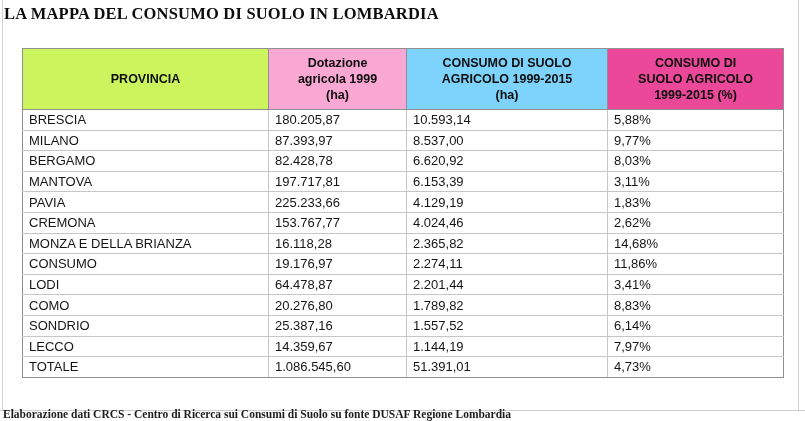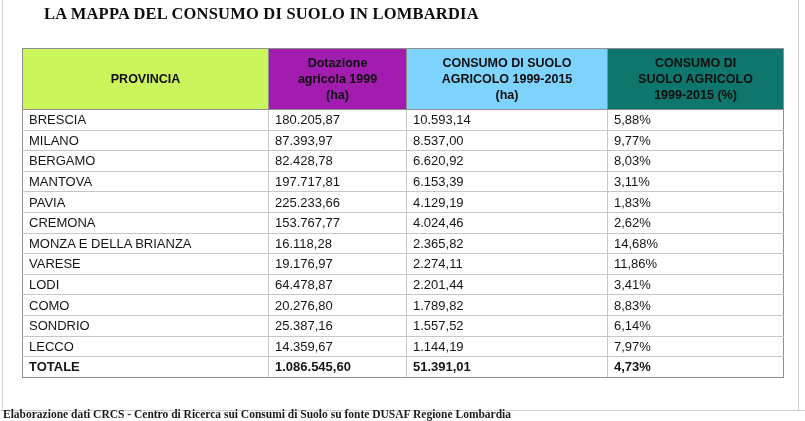--- a/index.html
+++ b/index.html
@@ -20,21 +20,20 @@
   .hline-bottom { position: absolute; left: 0; top: 410px; width: 805px; height: 1px; background: #cfcfcf; }
 
   .doc-title {
     position: absolute; left: 4px; top: 4px;
     font-family: "Liberation Serif", serif;
     font-weight: bold;
     font-size: 16.5px;
     letter-spacing: 0.2px;
     color: #0d0d0d;
     white-space: nowrap;
-    margin-left: 40px;
   }
 
   table.data {
     position: absolute; left: 22px; top: 48px;
     width: 761px;
     border-collapse: collapse;
     table-layout: fixed;
     font-size: 13px;
     color: #151515;
   }
@@ -57,21 +56,21 @@
     padding: 0 6px;
     vertical-align: middle;
     white-space: nowrap;
     overflow: hidden;
   }
   table.data td.c-prov { text-align: left; padding-left: 6px; }
   table.data td.c-num  { padding-right: 10px; }
   
   table.data tr td:first-child { border-left-color: #8f8f8f; }
   table.data tr td:last-child  { border-right-color: #8f8f8f; }
-  table.data tr.total-row td   { border-bottom-color: #8f8f8f; font-weight: bold; }
+  table.data tr.total-row td   { border-bottom-color: #8f8f8f; font-weight: normal; }
 
   .source-note {
     position: absolute; left: 3px; top: 392px;
     font-family: "Liberation Serif", serif;
     font-size: 11.5px;
     font-weight: 600;
     color: #1c1c1c;
     white-space: nowrap;
     margin-top: 16px;
   }
@@ -90,27 +89,27 @@
   <table class="data">
     <colgroup>
       <col style="width:246px">
       <col style="width:138px">
       <col style="width:201px">
       <col style="width:176px">
     </colgroup>
     <thead>
       <tr>
         <th style="background: rgb(204, 244, 92); border-color: rgb(143, 143, 143); margin-top: 34px;">PROVINCIA</th>
-        <th style="background: #a21caf; border-color: rgb(143, 143, 143);">Dotazione
+        <th style="background: #f9a8d4; border-color: rgb(143, 143, 143);">Dotazione
 agricola 1999
 (ha)</th>
         <th style="background: #7dd3fc; border-color: rgb(143, 143, 143);">CONSUMO DI SUOLO
 AGRICOLO 1999-2015
 (ha)</th>
-        <th style="background: #0f766e; border-color: rgb(143, 143, 143);">CONSUMO DI
+        <th style="background: #ec4899; border-color: rgb(143, 143, 143);">CONSUMO DI
 SUOLO AGRICOLO
 1999-2015 (%)</th>
       </tr>
     </thead>
     <tbody>
         <tr>
           <td class="c-prov">BRESCIA</td>
           <td class="c-num">180.205,87</td>
           <td class="c-num">10.593,14</td>
           <td class="c-num">5,88%</td>
@@ -145,21 +144,21 @@
           <td class="c-num">4.024,46</td>
           <td class="c-num">2,62%</td>
         </tr>
         <tr>
           <td class="c-prov">MONZA E DELLA BRIANZA</td>
           <td class="c-num">16.118,28</td>
           <td class="c-num">2.365,82</td>
           <td class="c-num">14,68%</td>
         </tr>
         <tr>
-          <td class="c-prov">VARESE</td>
+          <td class="c-prov">CONSUMO</td>
           <td class="c-num">19.176,97</td>
           <td class="c-num">2.274,11</td>
           <td class="c-num">11,86%</td>
         </tr>
         <tr>
           <td class="c-prov">LODI</td>
           <td class="c-num">64.478,87</td>
           <td class="c-num">2.201,44</td>
           <td class="c-num">3,41%</td>
         </tr>

